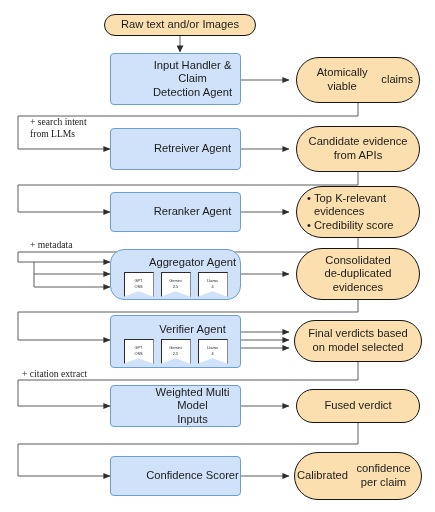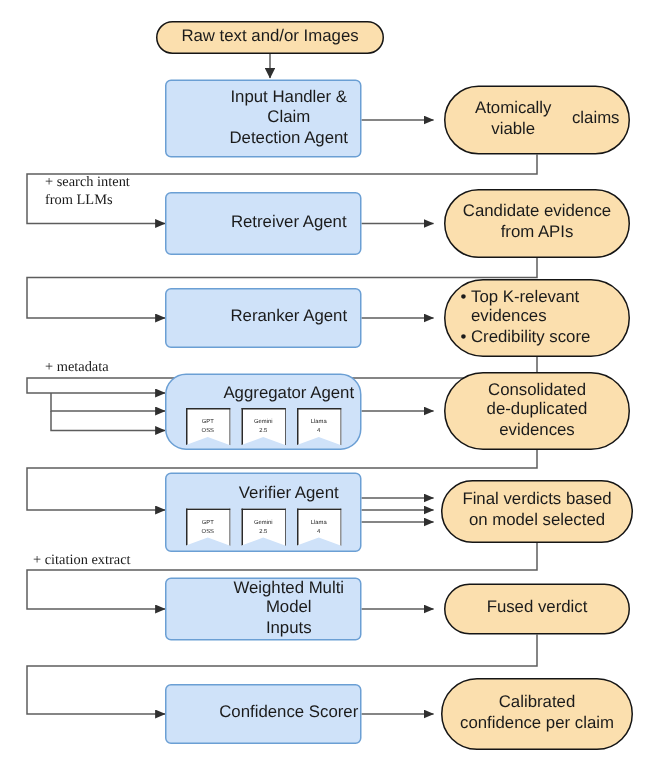--- a/index.html
+++ b/index.html
@@ -179,21 +179,21 @@
 
   <div class="node pill" style="left:294px;top:320px;width:128px;height:42px;flex-direction:column;padding:2px 2px;">
     <span>Final verdicts based</span>
     <span>on model selected</span>
   </div>
 
   <div class="node pill" style="left:296px;top:389px;width:124px;height:34px;">
     <span>Fused verdict</span>
   </div>
 
-  <div class="node pill" style="left:294px;top:452px;width:128px;height:48px;flex-direction:column;padding:19px 2px;">
+  <div class="node pill" style="left:294px;top:452px;width:128px;height:48px;padding:19px 2px;">
     <span>Calibrated</span>
     <span>confidence per claim</span>
   </div>
 
   <div class="note" style="left:30px;top:116px;">+ search intent
    from LLMs</div>
 
   <div class="note" style="left:30px;top:239px;">+ metadata</div>
 
   <div class="note" style="left:22px;top:368px;">+ citation extract</div>

